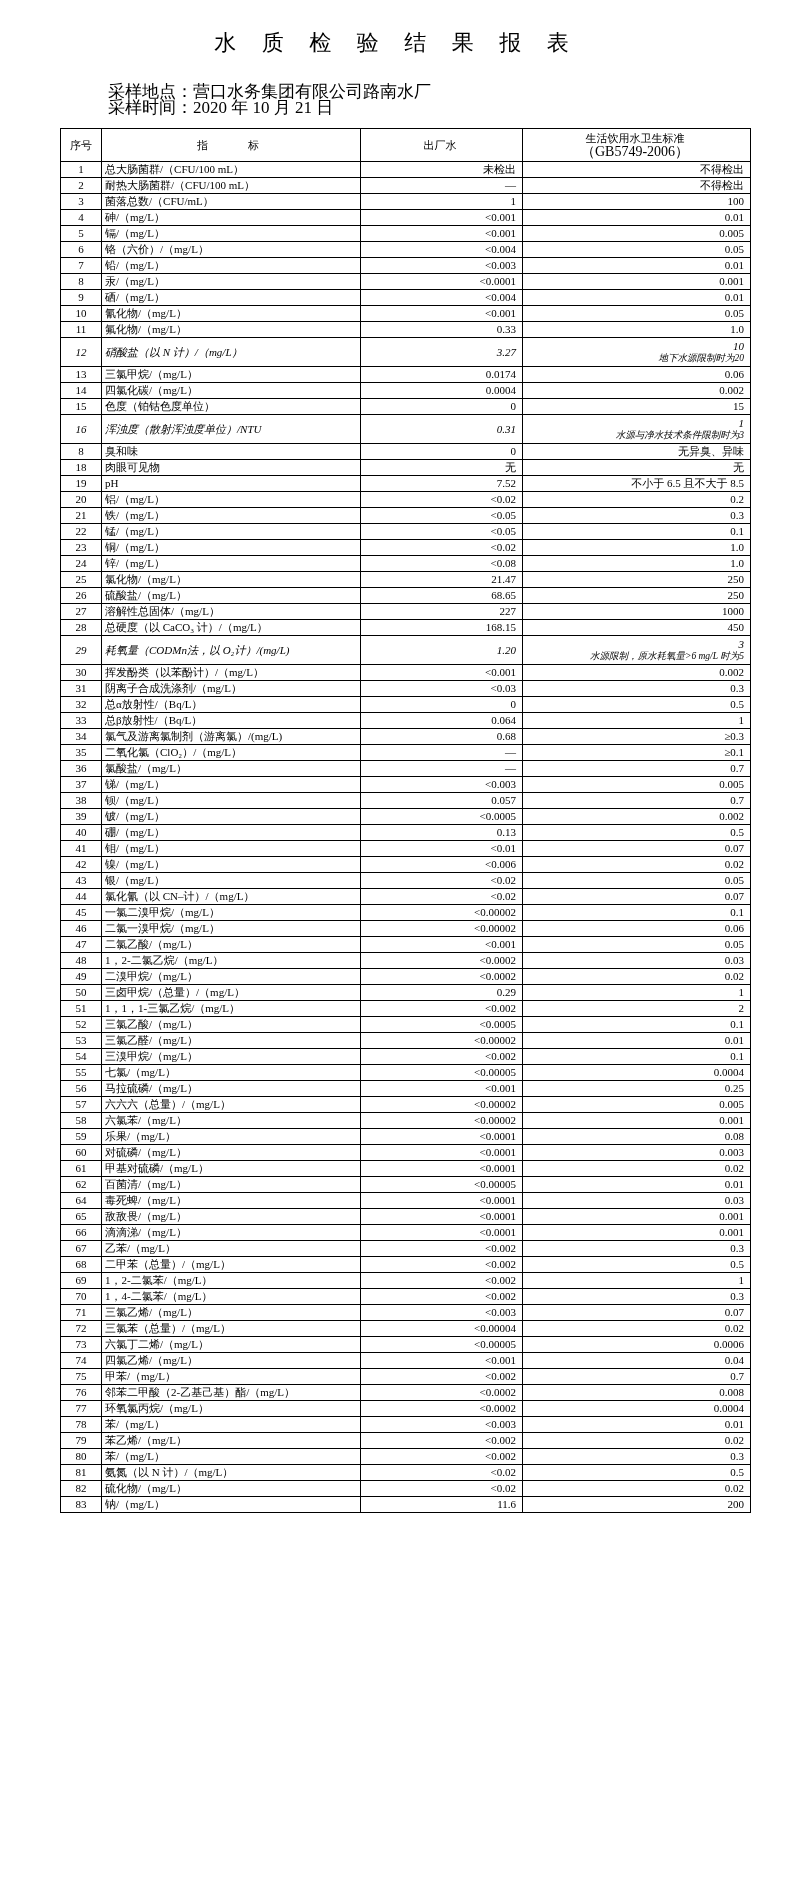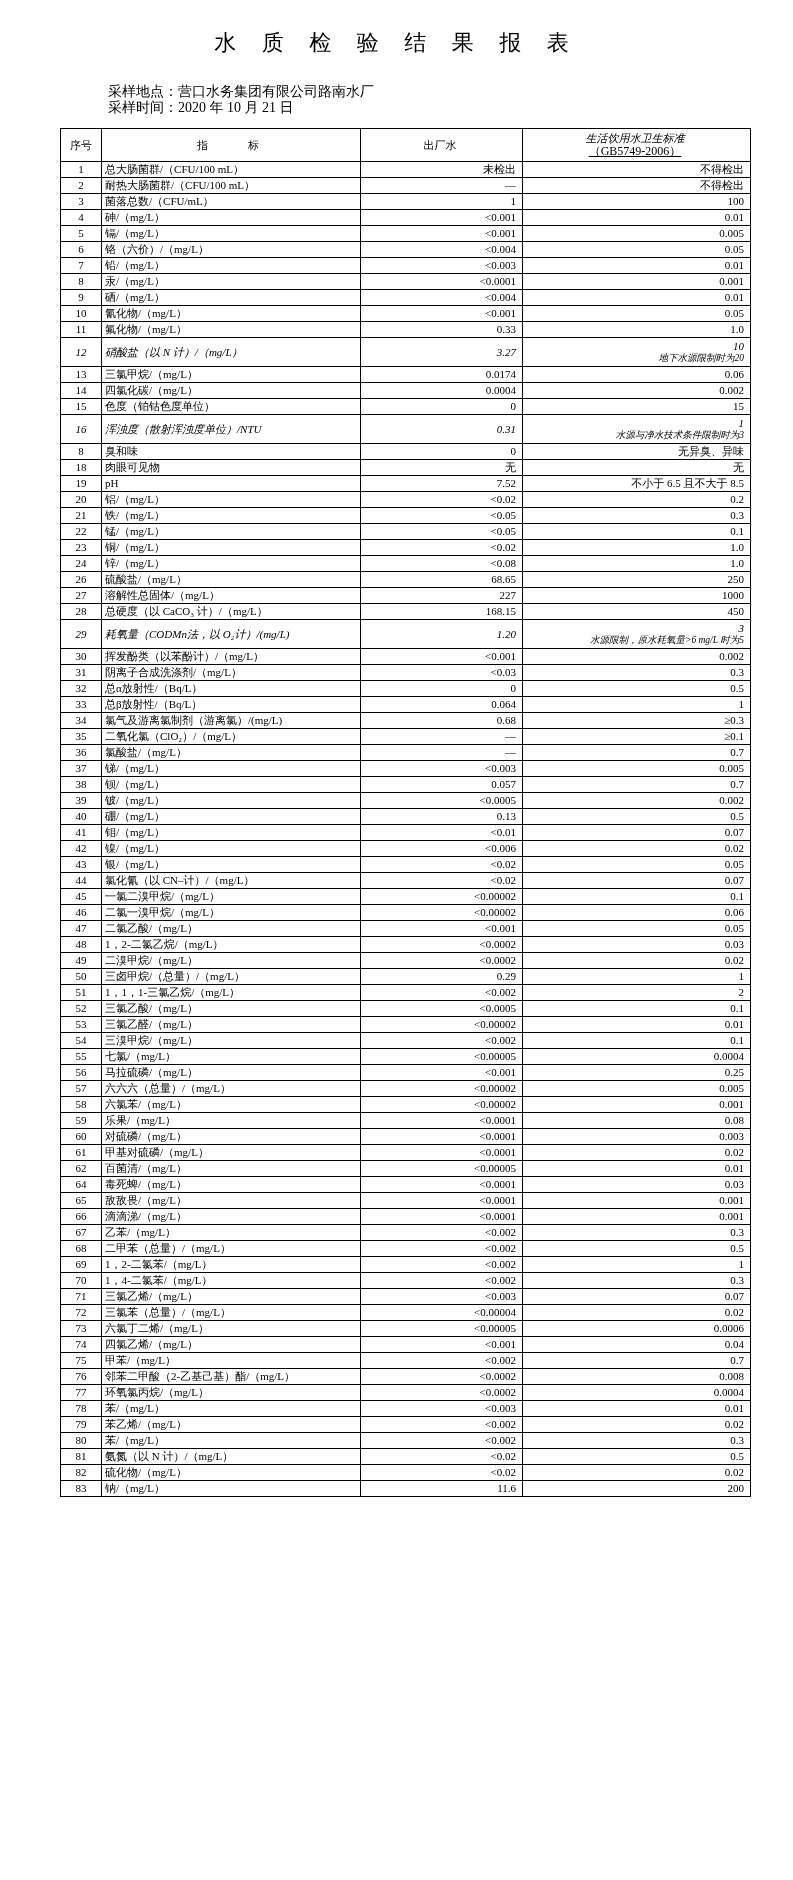--- a/index.html
+++ b/index.html
@@ -22,21 +22,21 @@
   .doc-title {
     text-align: center;
     font-size: 22px;
     letter-spacing: 10px;
     font-weight: normal;
     margin: 10px 0 26px 0;
     font-family: "Liberation Serif", "DejaVu Serif", serif;
   }
   .meta {
     margin-left: 48px;
-    font-size: 14px;
+    font-size: 17px;
     line-height: 16px;
   }
   .meta div {
     white-space: nowrap;
   }
   table.wq {
     border-collapse: collapse;
     width: 100%;
     margin-top: 12px;
     table-layout: fixed;
@@ -54,22 +54,22 @@
   .col-val    { width: 152px; text-align: right; padding-right: 6px !important; }
   .col-std    { width: 218px; text-align: right; padding-right: 6px !important; }
   thead td {
     text-align: center;
     height: 30px;
   }
   thead .hdr-item {
     text-align: center;
     letter-spacing: 6px;
   }
-  .std-head-line1 { display:block;font-style:italic; }
-  .std-head-line2 { display:block; font-size: 12px; text-decoration: underline; }
+  .std-head-line1 { display:block; }
+  .std-head-line2 { display:block; font-size: 14px; }
   .note-small {
     display: block;
     font-size: 9.5px;
     line-height: 11px;
   }
   .two-line td { height: 26px; font-style: italic; }
   .center { text-align: center; }
 </style>
 </head>
 <body>
@@ -238,20 +238,26 @@
           <td class="col-val">&lt;0.02</td>
           <td class="col-std"><span>1.0</span></td>
         </tr>
         <tr>
           <td class="col-no">24</td>
           <td class="col-item">锌/（mg/L）</td>
           <td class="col-val">&lt;0.08</td>
           <td class="col-std"><span>1.0</span></td>
         </tr>
         <tr>
+          <td class="col-no">25</td>
+          <td class="col-item">氯化物/（mg/L）</td>
+          <td class="col-val">21.47</td>
+          <td class="col-std"><span>250</span></td>
+        </tr>
+        <tr>
           <td class="col-no">26</td>
           <td class="col-item">硫酸盐/（mg/L）</td>
           <td class="col-val">68.65</td>
           <td class="col-std"><span>250</span></td>
         </tr>
         <tr>
           <td class="col-no">27</td>
           <td class="col-item">溶解性总固体/（mg/L）</td>
           <td class="col-val">227</td>
           <td class="col-std"><span>1000</span></td>

